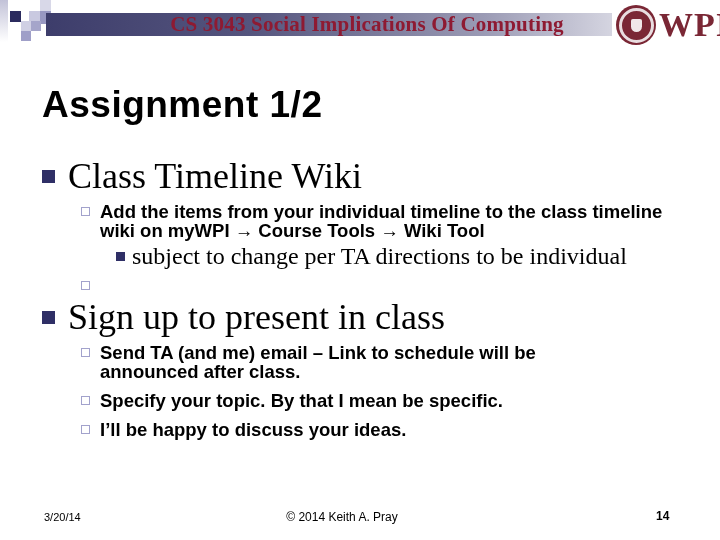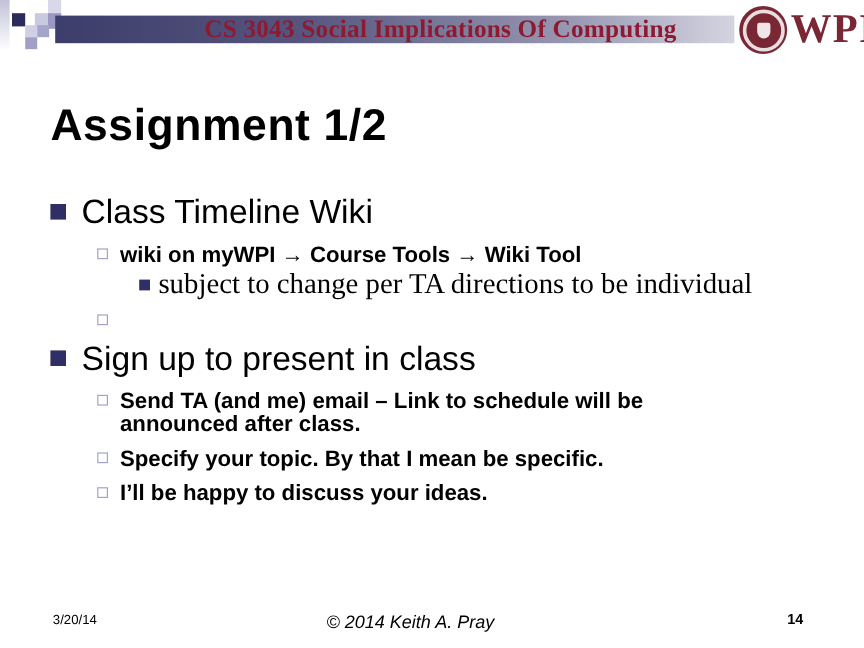--- a/index.html
+++ b/index.html
@@ -41,30 +41,30 @@
   
   .content{position:absolute;left:0;top:160px;width:720px;}
   .row{display:flex;align-items:flex-start;}
   .l1{margin-left:42px;}
   .l2{margin-left:81px;}
   .l3{margin-left:116px;}
   .m1{width:13px;height:13px;background:#2f2f66;margin-top:10px;margin-right:13px;flex:none;}
   .m2{width:7px;height:7px;border:1.5px solid #a2a2cc;background:#fff;margin-top:5px;
       margin-right:10px;flex:none;}
   .m3{width:9px;height:9px;background:#2f2f66;margin-top:9px;margin-right:7px;flex:none;}
-  .serif1{font-family:Liberation Sans, sans-serif;font-size:28px;line-height:33px;}
+  .serif1{font-family:Liberation Serif, serif;font-size:36px;line-height:33px;}
   .bold2{font-weight:bold;font-size:18.5px;line-height:19px;}
   .serif3{font-family:"Liberation Serif",serif;font-size:24px;line-height:27px;}
   .ln{display:block;white-space:nowrap;}
   .mt9{margin-top:9px;} .mt3{margin-top:3px;} .mt6{margin-top:6px;}
   .mt11{margin-top:11px;} .mt10{margin-top:10px;}
 
   
   .footer-date{position:absolute;left:44px;top:511px;font-size:11px;}
-  .footer-copy{position:absolute;left:0;top:510px;width:684px;text-align:center;font-size:15px;font-style:italic;}
+  .footer-copy{position:absolute;left:0;top:510px;width:684px;text-align:center;font-size:12px;}
   .footer-num{position:absolute;left:656px;top:509px;font-size:12px;font-weight:bold;}
 </style>
 </head>
 <body>
 
 <div class="decor vbar"></div>
 <div class="decor sqA"></div>
 <div class="decor sqB"></div>
 <div class="decor sqC"></div>
 <div class="decor sqD"></div>
@@ -91,20 +91,21 @@
   <div class="row l1">
     <span class="m1"></span>
     <div class="serif1">
         <span class="ln">Class Timeline Wiki</span>
       </div>
   </div>
 
   <div class="row l2 mt9">
     <span class="m2"></span>
     <div class="bold2">
+      <span class="ln">Add the items from your individual timeline to the class timeline</span>
       <span class="ln">wiki on myWPI → Course Tools → Wiki Tool</span>
     </div>
   </div>
 
   <div class="row l3 mt3">
     <span class="m3"></span>
     <div class="serif3">
         <span class="ln">subject to change per TA directions to be individual</span>
       </div>
   </div>

